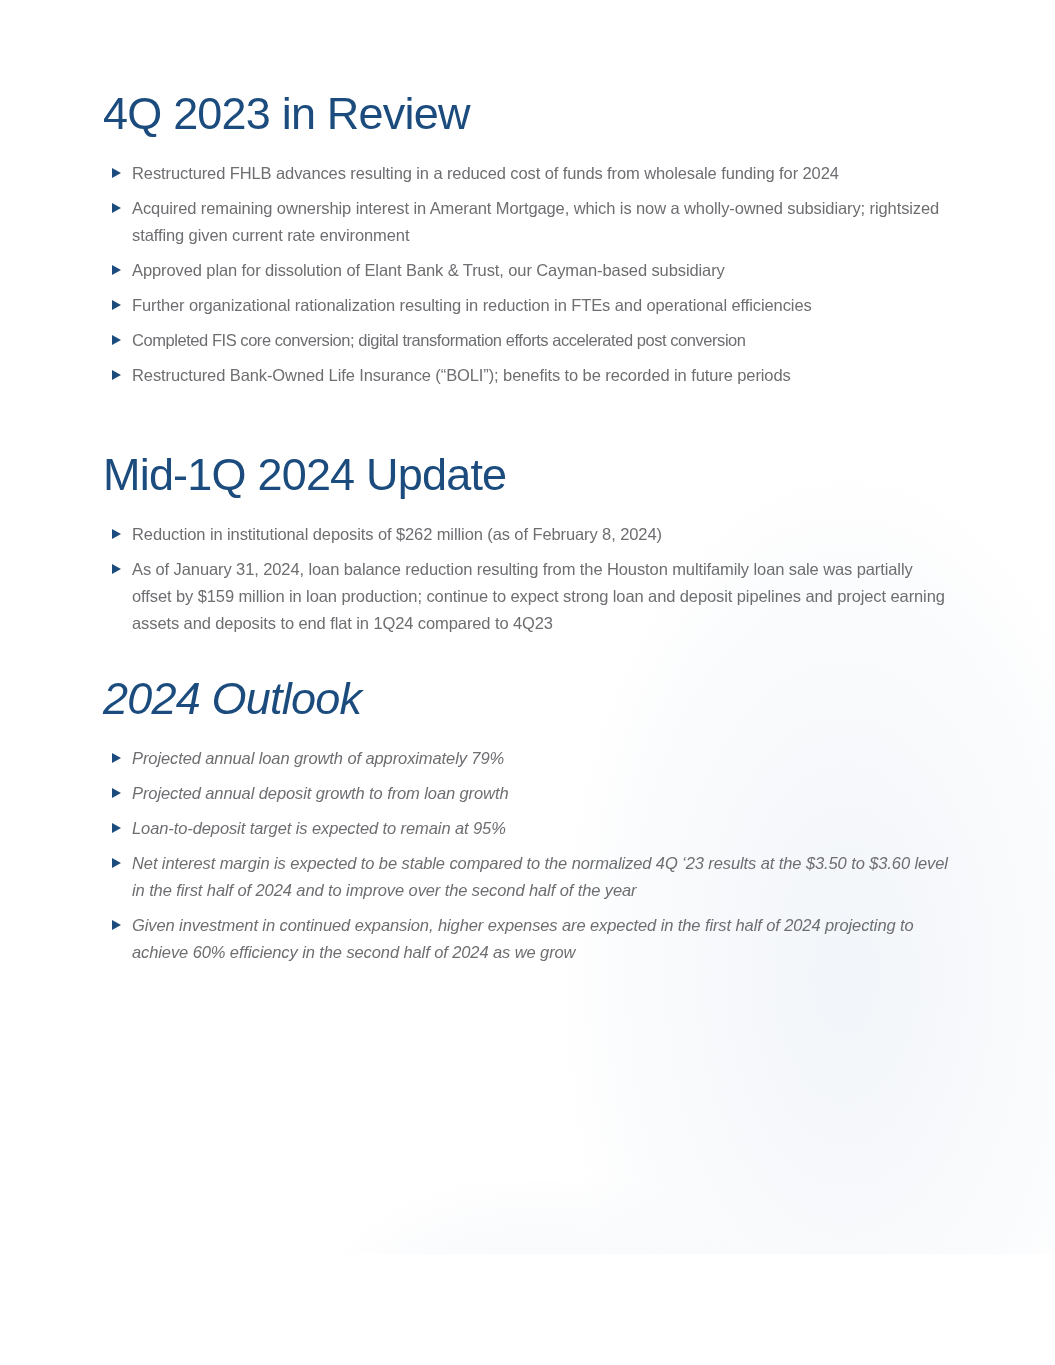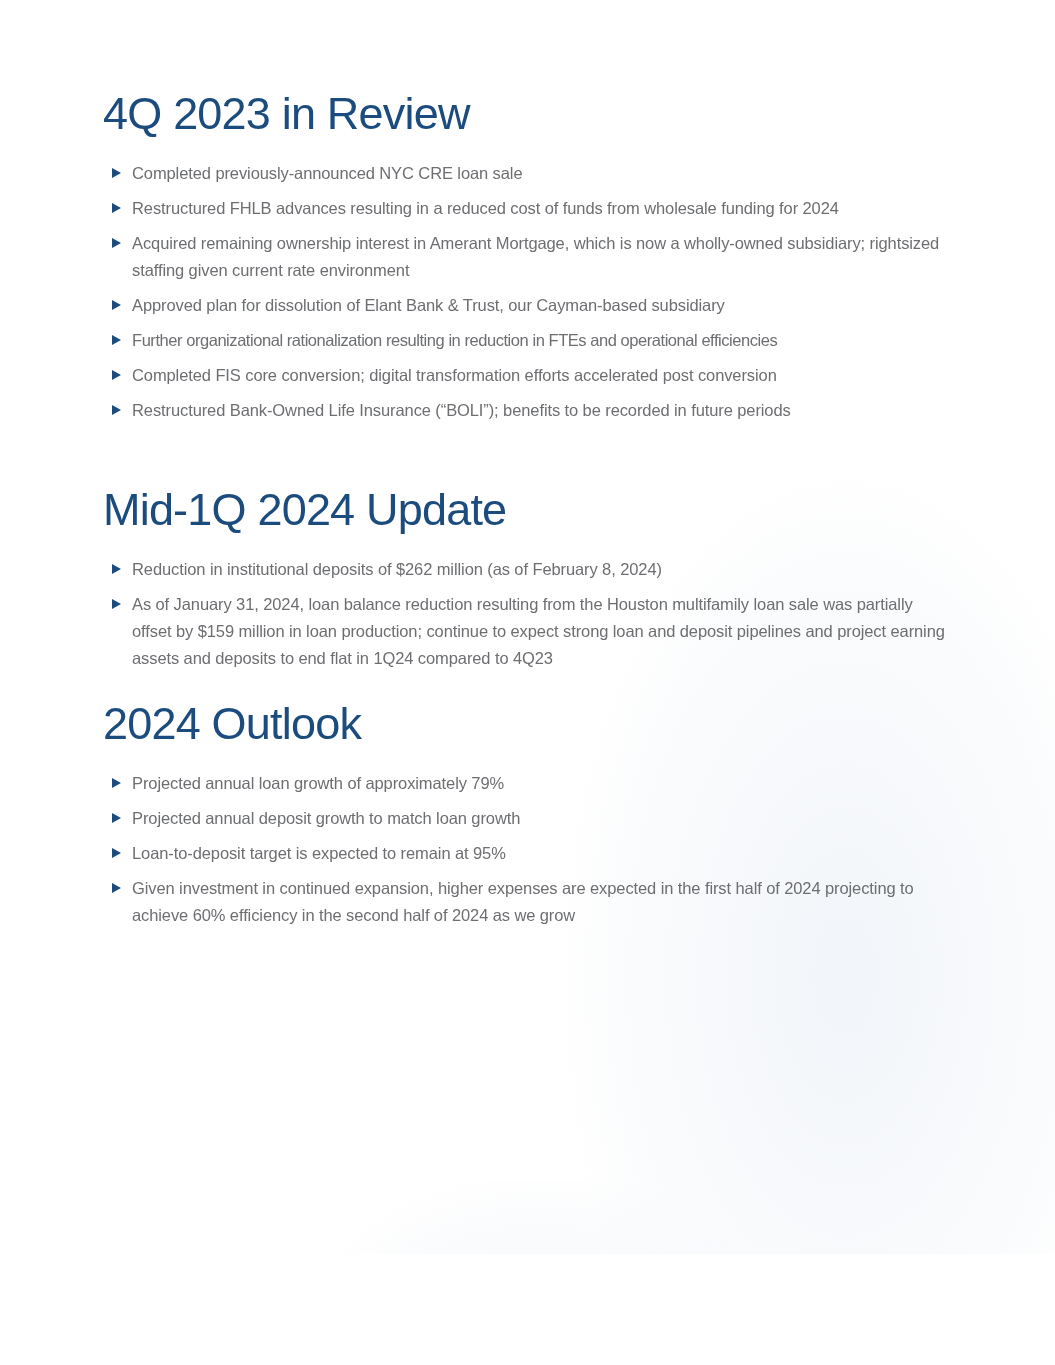--- a/index.html
+++ b/index.html
@@ -39,21 +39,21 @@
   }
   .content {
     position: absolute;
     left: 103px;
     top: 88px;
     width: 848px;
     z-index: 1;
   }
   section { display: block; }
   section + section.gap-large { margin-top: 60px; }
-  section + section.gap-medium { margin-top: 26px; }
+  section + section.gap-medium { margin-top: 36px; font-style: italic; }
   h1.section-title {
     margin: 0 0 20px 0;
     font-size: 45px;
     line-height: 52px;
     font-weight: 400;
     letter-spacing: -0.8px;
     color: var(--heading-navy, #1b4c7d);
   }
   ul.bullets {
     list-style: none;
@@ -105,24 +105,20 @@
   <div class="watermark w2"></div>
 
   <main class="content">
     <div id="sections">
   <section>
     <h1 class="section-title">4Q 2023 in Review</h1>
     <ul class="bullets">
 
             <li>
         <span class="tri"></span>
-        <span class="txt">Completed previously-announced NYC CRE loan sale</span>
-      </li>
-            <li>
-        <span class="tri"></span>
         <span class="txt">Restructured FHLB advances resulting in a reduced cost of funds from wholesale funding for 2024</span>
       </li>
             <li>
         <span class="tri"></span>
         <span class="txt">Acquired remaining ownership interest in Amerant Mortgage, which is now a wholly-owned subsidiary; rightsized staffing given current rate environment</span>
       </li>
             <li>
         <span class="tri"></span>
         <span class="txt">Approved plan for dissolution of Elant Bank &amp; Trust, our Cayman-based subsidiary</span>
       </li>
@@ -159,25 +155,29 @@
   <section class="gap-medium">
     <h1 class="section-title">2024 Outlook</h1>
     <ul class="bullets">
 
     <li>
         <span class="tri"></span>
         <span class="txt">Projected annual loan growth of approximately 79%</span>
       </li>
             <li>
         <span class="tri"></span>
-        <span class="txt">Projected annual deposit growth to match loan growth</span>
+        <span class="txt">Projected annual deposit growth to from loan growth</span>
       </li>
             <li>
         <span class="tri"></span>
         <span class="txt">Loan-to-deposit target is expected to remain at 95%</span>
+      </li>
+            <li>
+        <span class="tri"></span>
+        <span class="txt">Net interest margin is expected to be stable compared to the normalized 4Q ‘23 results at the $3.50 to $3.60 level in the first half of 2024 and to improve over the second half of the year</span>
       </li>
             <li>
         <span class="tri"></span>
         <span class="txt">Given investment in continued expansion, higher expenses are expected in the first half of 2024 projecting to achieve 60% efficiency in the second half of 2024 as we grow</span>
       </li>
           </ul>
   </section>
 </div>
   </main>
 

